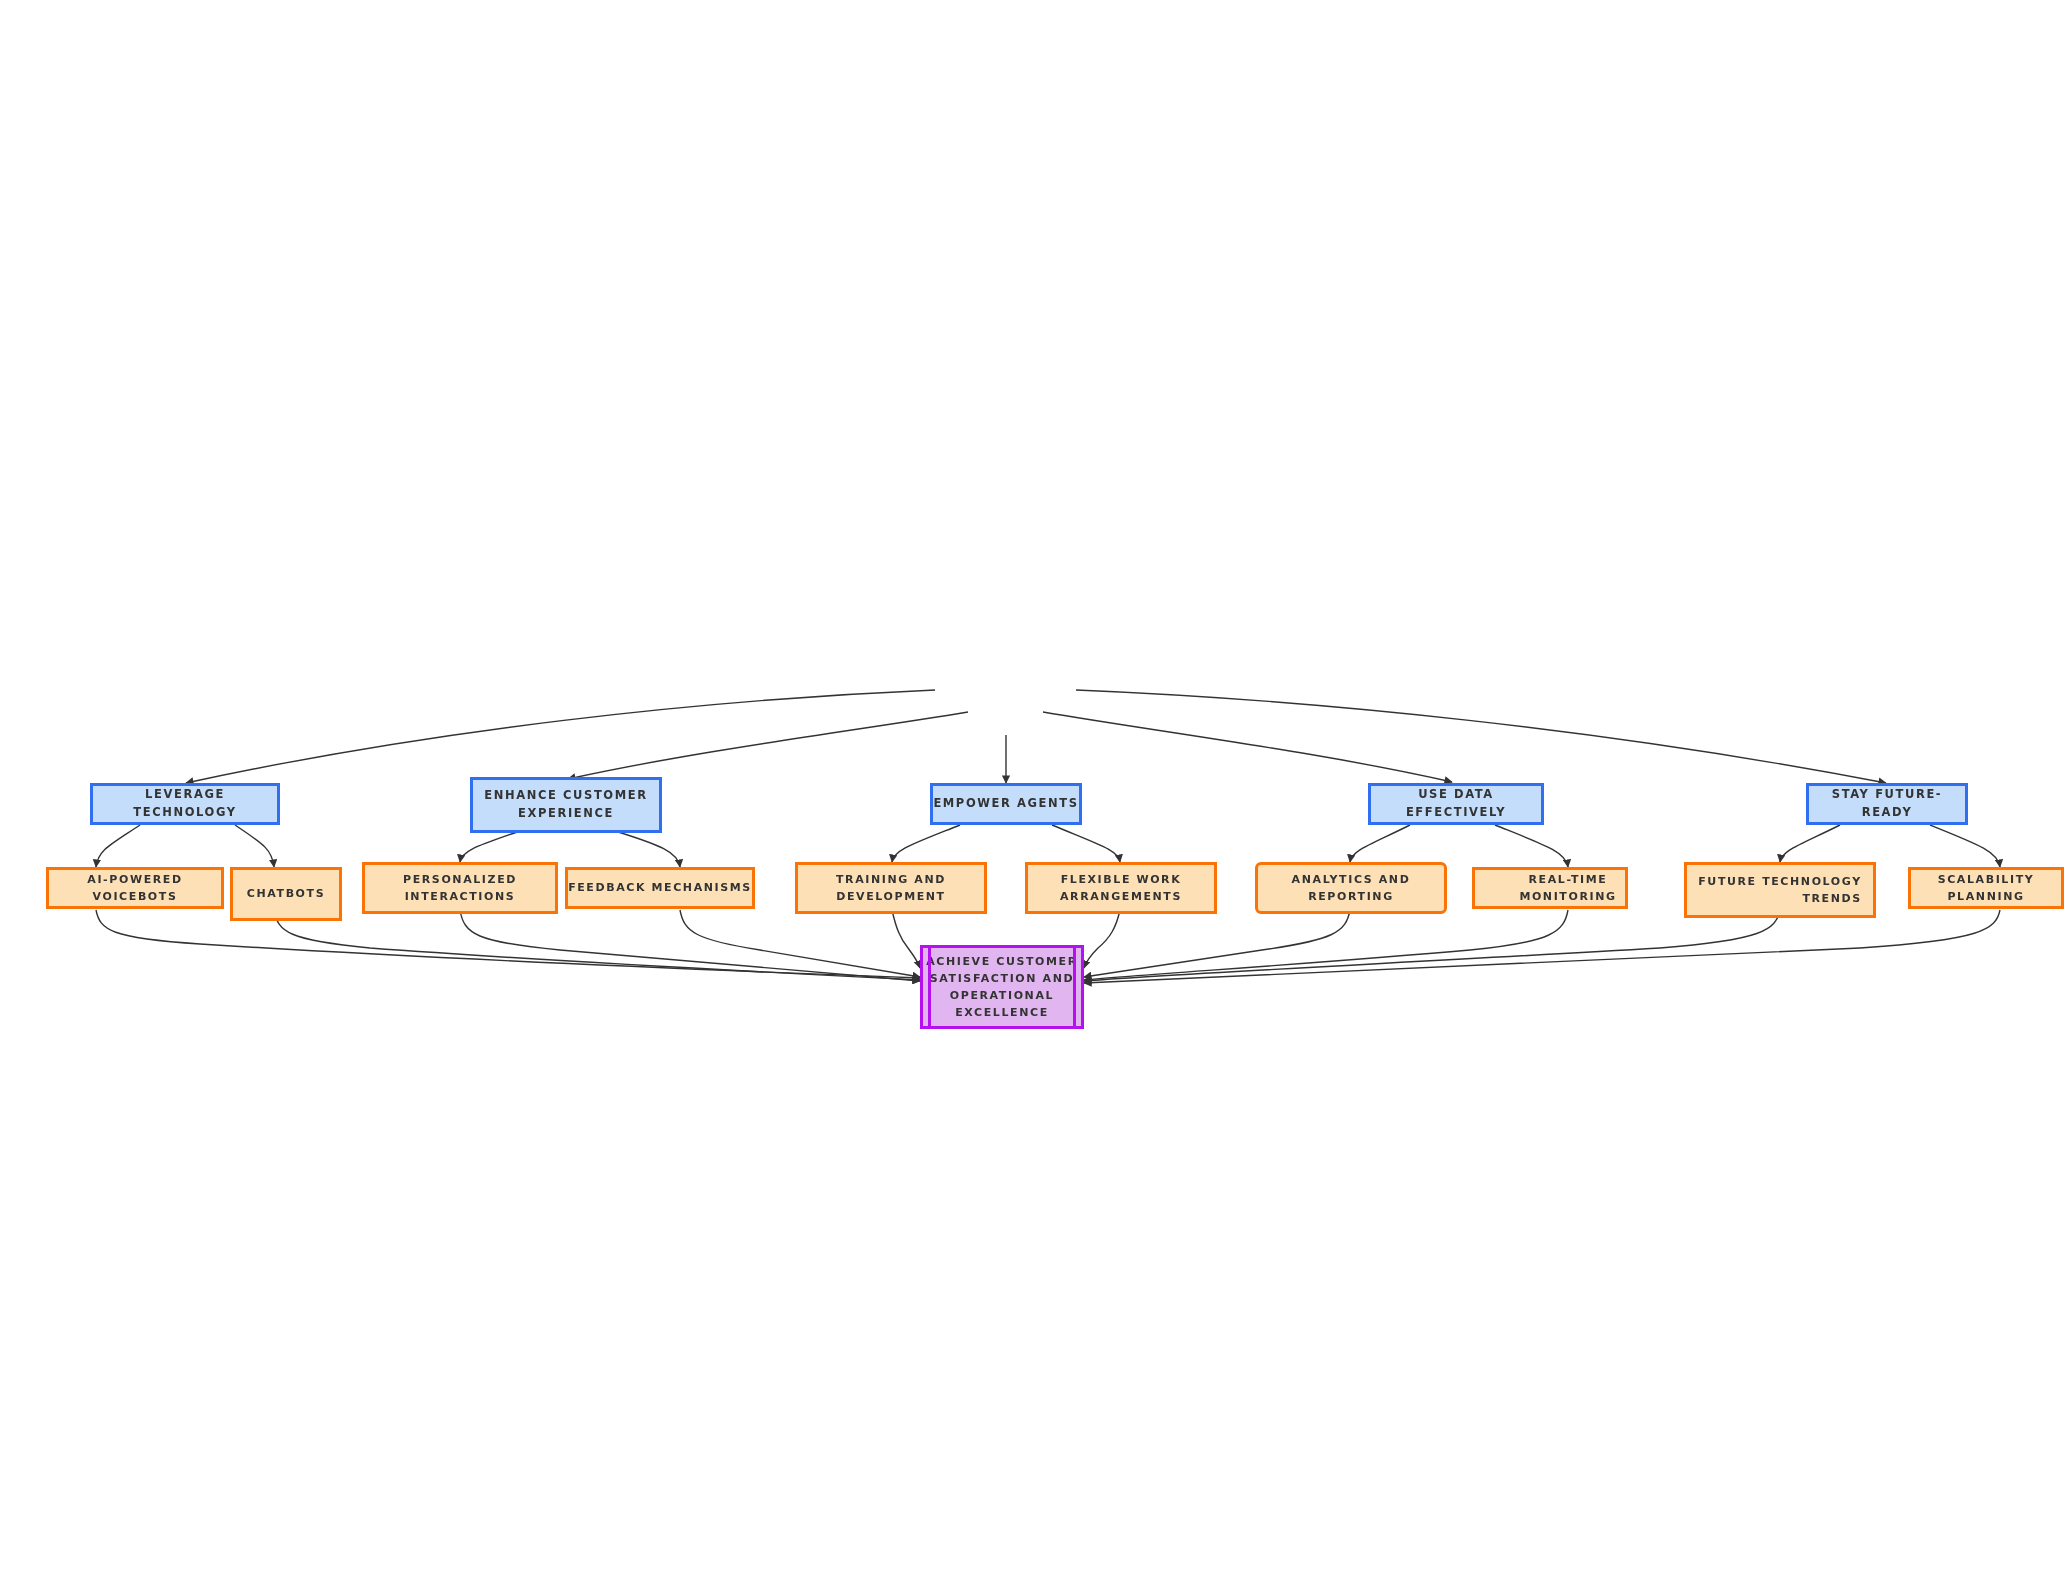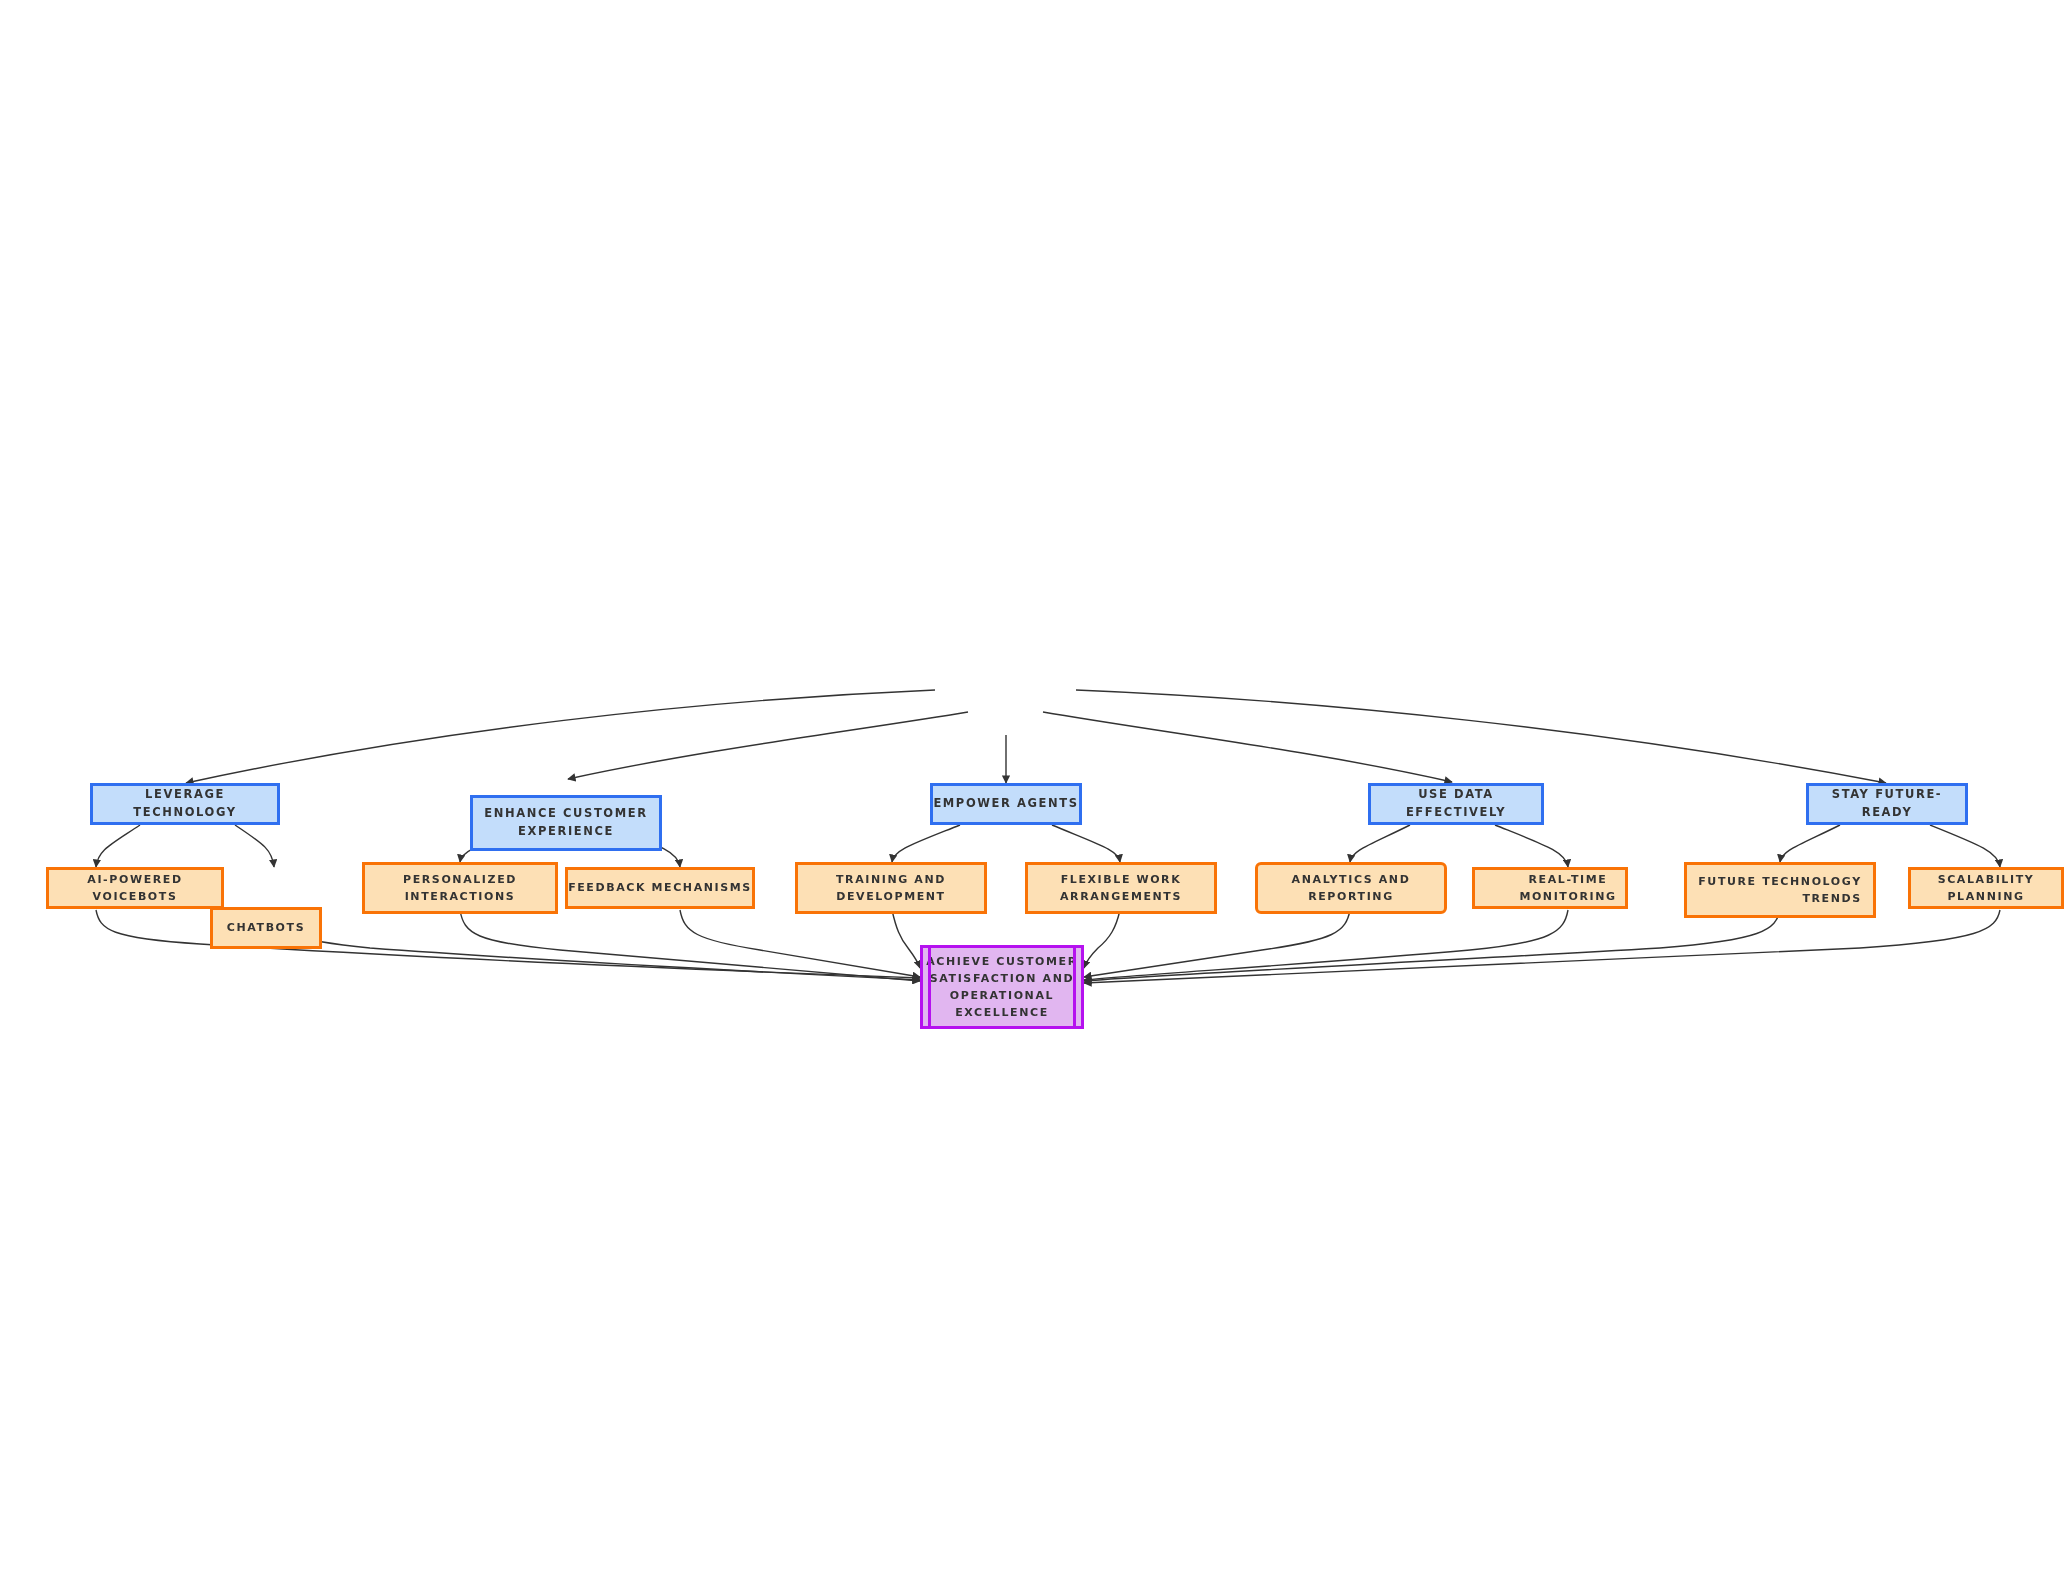--- a/index.html
+++ b/index.html
@@ -130,42 +130,42 @@
       <path class="edge-path" d="M 1780,910 C 1776,930 1762,940 1660,948 C 1420,962 1170,974 1084,981" marker-end="url(#arrow)"></path>
       <path class="edge-path" d="M 2000,910 C 1996,930 1980,940 1860,948 C 1520,964 1180,978 1084,983" marker-end="url(#arrow)"></path>
     </g>
   </svg>
 
 
   <div class="node node-branch" style="left:90px; top:783px; width:190px; height:42px;">
     <span class="node-label">Leverage Technology</span>
   </div>
 
-  <div class="node node-branch" style="left:470px; top:795px; width:192px; height:56px;justify-content:center;">
+  <div class="node node-branch" style="left:470px; top:777px; width:192px; height:56px;justify-content:center;">
     <span class="node-label">Enhance Customer
 Experience</span>
   </div>
 
   <div class="node node-branch" style="left:930px; top:783px; width:152px; height:42px;justify-content:center;">
     <span class="node-label">Empower Agents</span>
   </div>
 
   <div class="node node-branch" style="left:1368px; top:783px; width:176px; height:42px;">
     <span class="node-label">Use Data Effectively</span>
   </div>
 
   <div class="node node-branch" style="left:1806px; top:783px; width:162px; height:42px;">
     <span class="node-label">Stay Future-Ready</span>
   </div>
 
   <div class="node node-leaf" style="left:10px; top:867px; width:178px; height:42px;margin-left:36px;">
     <span class="node-label">AI-Powered Voicebots</span>
   </div>
 
-  <div class="node node-leaf" style="left:210px; top:867px; width:112px; height:42px;margin-top:40px;">
+  <div class="node node-leaf" style="left:230px; top:867px; width:112px; height:54px;">
     <span class="node-label">Chatbots</span>
   </div>
 
   <div class="node node-leaf" style="left:362px; top:862px; width:196px; height:52px;">
     <span class="node-label">Personalized
 Interactions</span>
   </div>
 
   <div class="node node-leaf" style="left:565px; top:867px; width:190px; height:42px;">
     <span class="node-label">Feedback Mechanisms</span>

